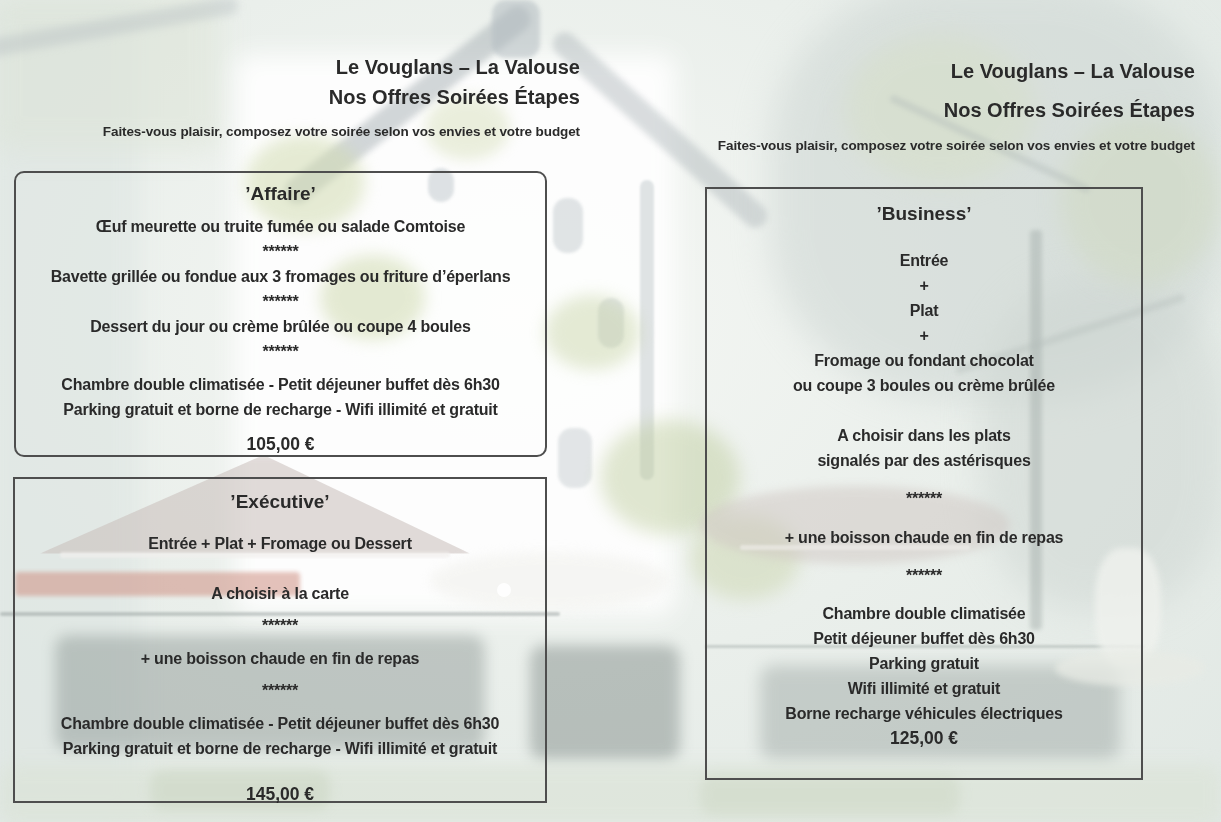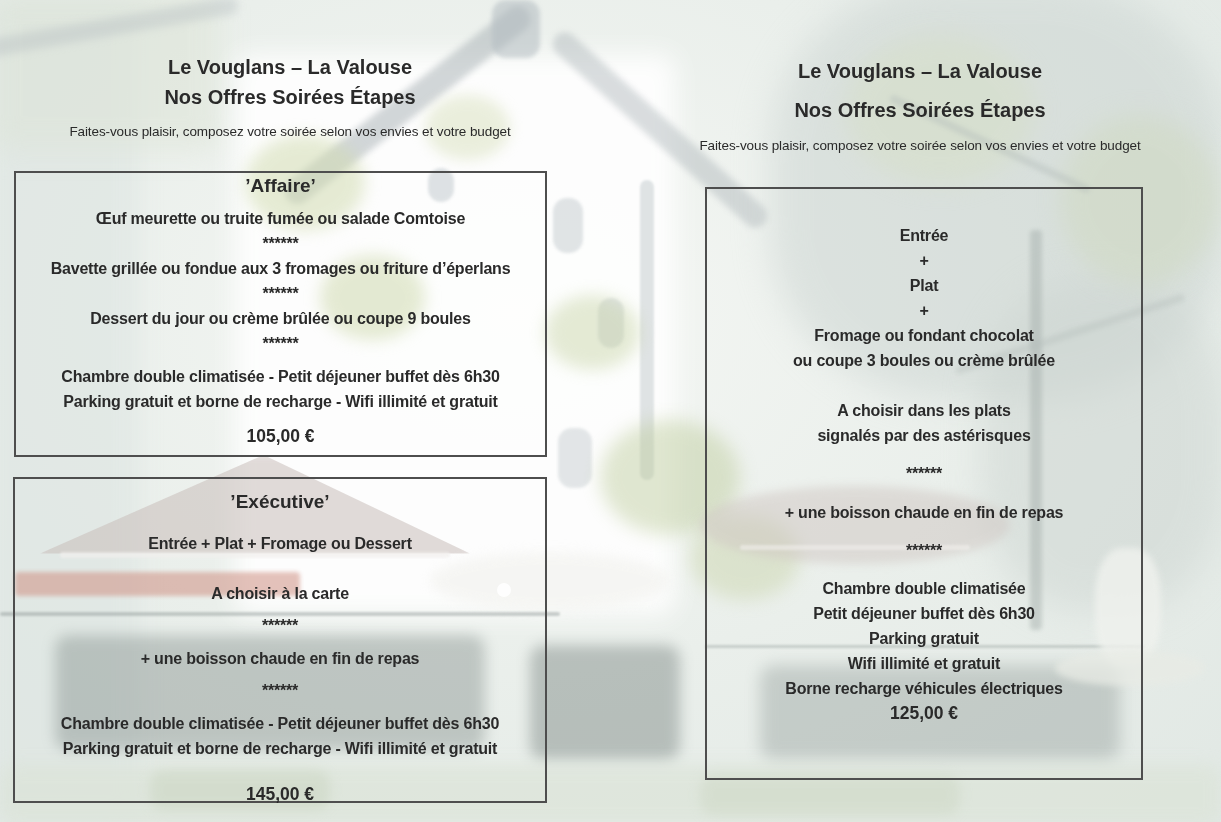--- a/index.html
+++ b/index.html
@@ -6,23 +6,23 @@
   body{
     width:1221px;height:822px;overflow:hidden;position:relative;
     font-family:"Liberation Sans","DejaVu Sans",sans-serif;
     background:radial-gradient(ellipse at 42% 38%, #f5f7f4 0%, #eaefeb 50%, #e1e8e4 100%);
   }
   
   .bg{position:absolute;inset:0;z-index:0;}
   .bg span{position:absolute;display:block;border-radius:14px;}
   
   .content{position:absolute;inset:0;z-index:2;color:#2a2a2a;}
-  .hdr{position:absolute;text-align:center;}
+  .hdr{position:absolute;text-align:right;}
   .hdr .t{font-size:20px;line-height:27px;font-weight:700;margin:0;}
-  .hdr .sub{font-size:13.5px;line-height:17px;font-weight:400;margin:0;letter-spacing:-0.1px;}
+  .hdr .sub{font-size:13.5px;line-height:17px;font-weight:700;margin:0;letter-spacing:-0.1px;}
   .box{position:absolute;border:2px solid #4e4e4e;text-align:center;box-sizing:border-box;background:transparent;}
   .box p{margin:0;}
   .bt{font-size:19px;line-height:25px;font-weight:700;}
   .ln{font-size:16px;line-height:25px;font-weight:700;letter-spacing:-0.2px;white-space:nowrap;}
   .price{font-size:17.5px;line-height:25px;font-weight:700;}
 </style>
 </head>
 <body>
 
 <div class="bg">
@@ -78,46 +78,47 @@
     <p class="t" style="margin-top:3px;">Nos Offres Soirées Étapes</p>
     <p class="sub" style="margin-top:12px;">Faites-vous plaisir, composez votre soirée selon vos envies et votre budget</p>
   </div>
 
   <div class="hdr" style="left:645px;top:58px;width:550px;">
     <p class="t">Le Vouglans – La Valouse</p>
     <p class="t" style="margin-top:12px;">Nos Offres Soirées Étapes</p>
     <p class="sub" style="margin-top:13px;">Faites-vous plaisir, composez votre soirée selon vos envies et votre budget</p>
   </div>
 
-  <div class="box" style="left:14px;top:171px;width:533px;height:286px;padding-top:0;">
+  <div class="box" style="left:14px;top:171px;width:533px;height:286px;padding-top:8px;border-radius:10px;">
     <p class="bt">’Affaire’</p>
     <p class="ln" style="margin-top:8px;">Œuf meurette ou truite fumée ou salade Comtoise</p>
     <p class="ln">******</p>
     <p class="ln">Bavette grillée ou fondue aux 3 fromages ou friture d’éperlans</p>
     <p class="ln">******</p>
-    <p class="ln">Dessert du jour ou crème brûlée ou coupe 9 boules</p>
+    <p class="ln">Dessert du jour ou crème brûlée ou coupe 4 boules</p>
     <p class="ln">******</p>
     <p class="ln" style="margin-top:8px;">Chambre double climatisée - Petit déjeuner buffet dès 6h30</p>
     <p class="ln">Parking gratuit et borne de recharge - Wifi illimité et gratuit</p>
     <p class="price" style="margin-top:10px;">105,00 €</p>
   </div>
 
   <div class="box" style="left:13px;top:477px;width:534px;height:326px;padding-top:10px;">
     <p class="bt">’Exécutive’</p>
     <p class="ln" style="margin-top:17px;">Entrée + Plat + Fromage ou Dessert</p>
     <p class="ln" style="margin-top:25px;">A choisir à la carte</p>
     <p class="ln" style="margin-top:7px;">******</p>
     <p class="ln" style="margin-top:8px;">+ une boisson chaude en fin de repas</p>
     <p class="ln" style="margin-top:7px;">******</p>
     <p class="ln" style="margin-top:8px;">Chambre double climatisée - Petit déjeuner buffet dès 6h30</p>
     <p class="ln">Parking gratuit et borne de recharge - Wifi illimité et gratuit</p>
     <p class="price" style="margin-top:21px;text-align:center;">145,00 €</p>
   </div>
 
   <div class="box" style="left:705px;top:187px;width:438px;height:593px;padding-top:12px;">
+    <p class="bt">’Business’</p>
     <p class="ln" style="margin-top:22px;">Entrée</p>
     <p class="ln">+</p>
     <p class="ln">Plat</p>
     <p class="ln">+</p>
     <p class="ln">Fromage ou fondant chocolat</p>
     <p class="ln">ou coupe 3 boules ou crème brûlée</p>
     <p class="ln" style="margin-top:25px;">A choisir dans les plats</p>
     <p class="ln">signalés par des astérisques</p>
     <p class="ln" style="margin-top:13px;">******</p>
     <p class="ln" style="margin-top:14px;">+ une boisson chaude en fin de repas</p>

